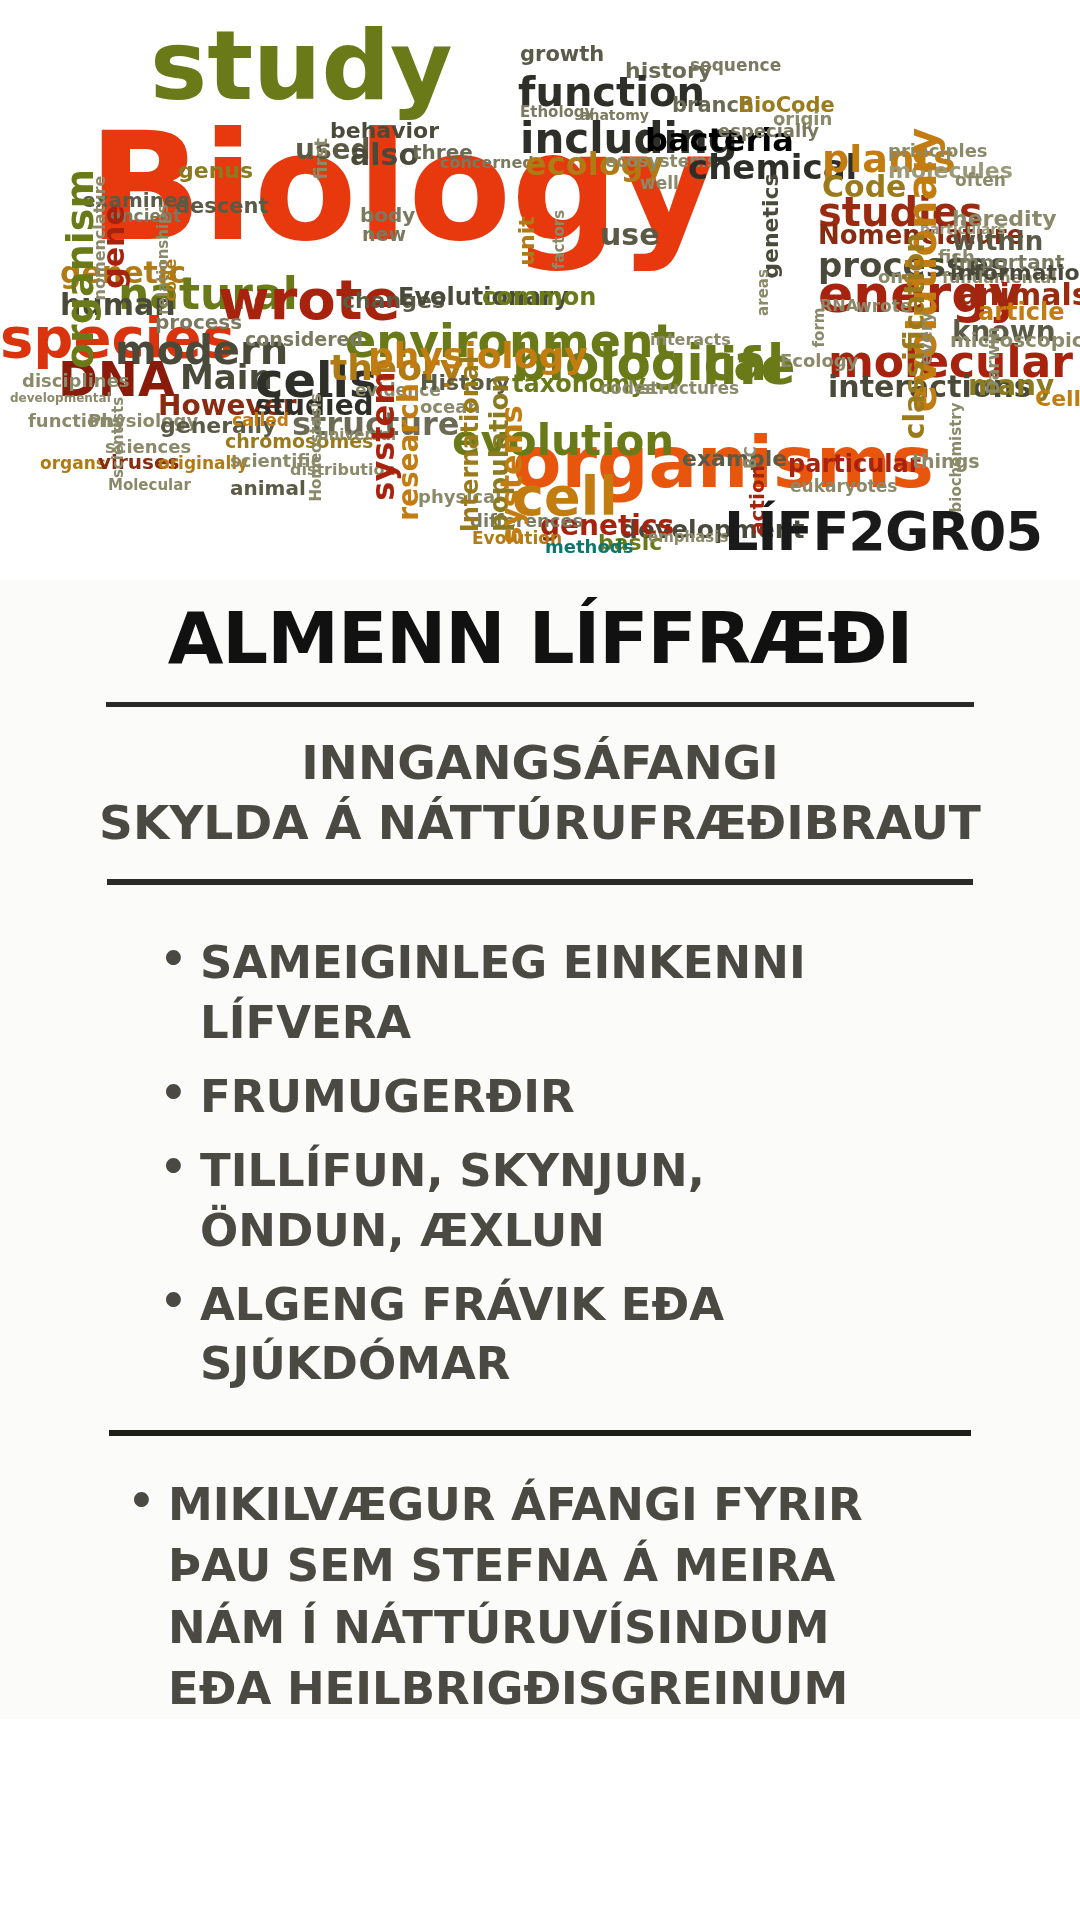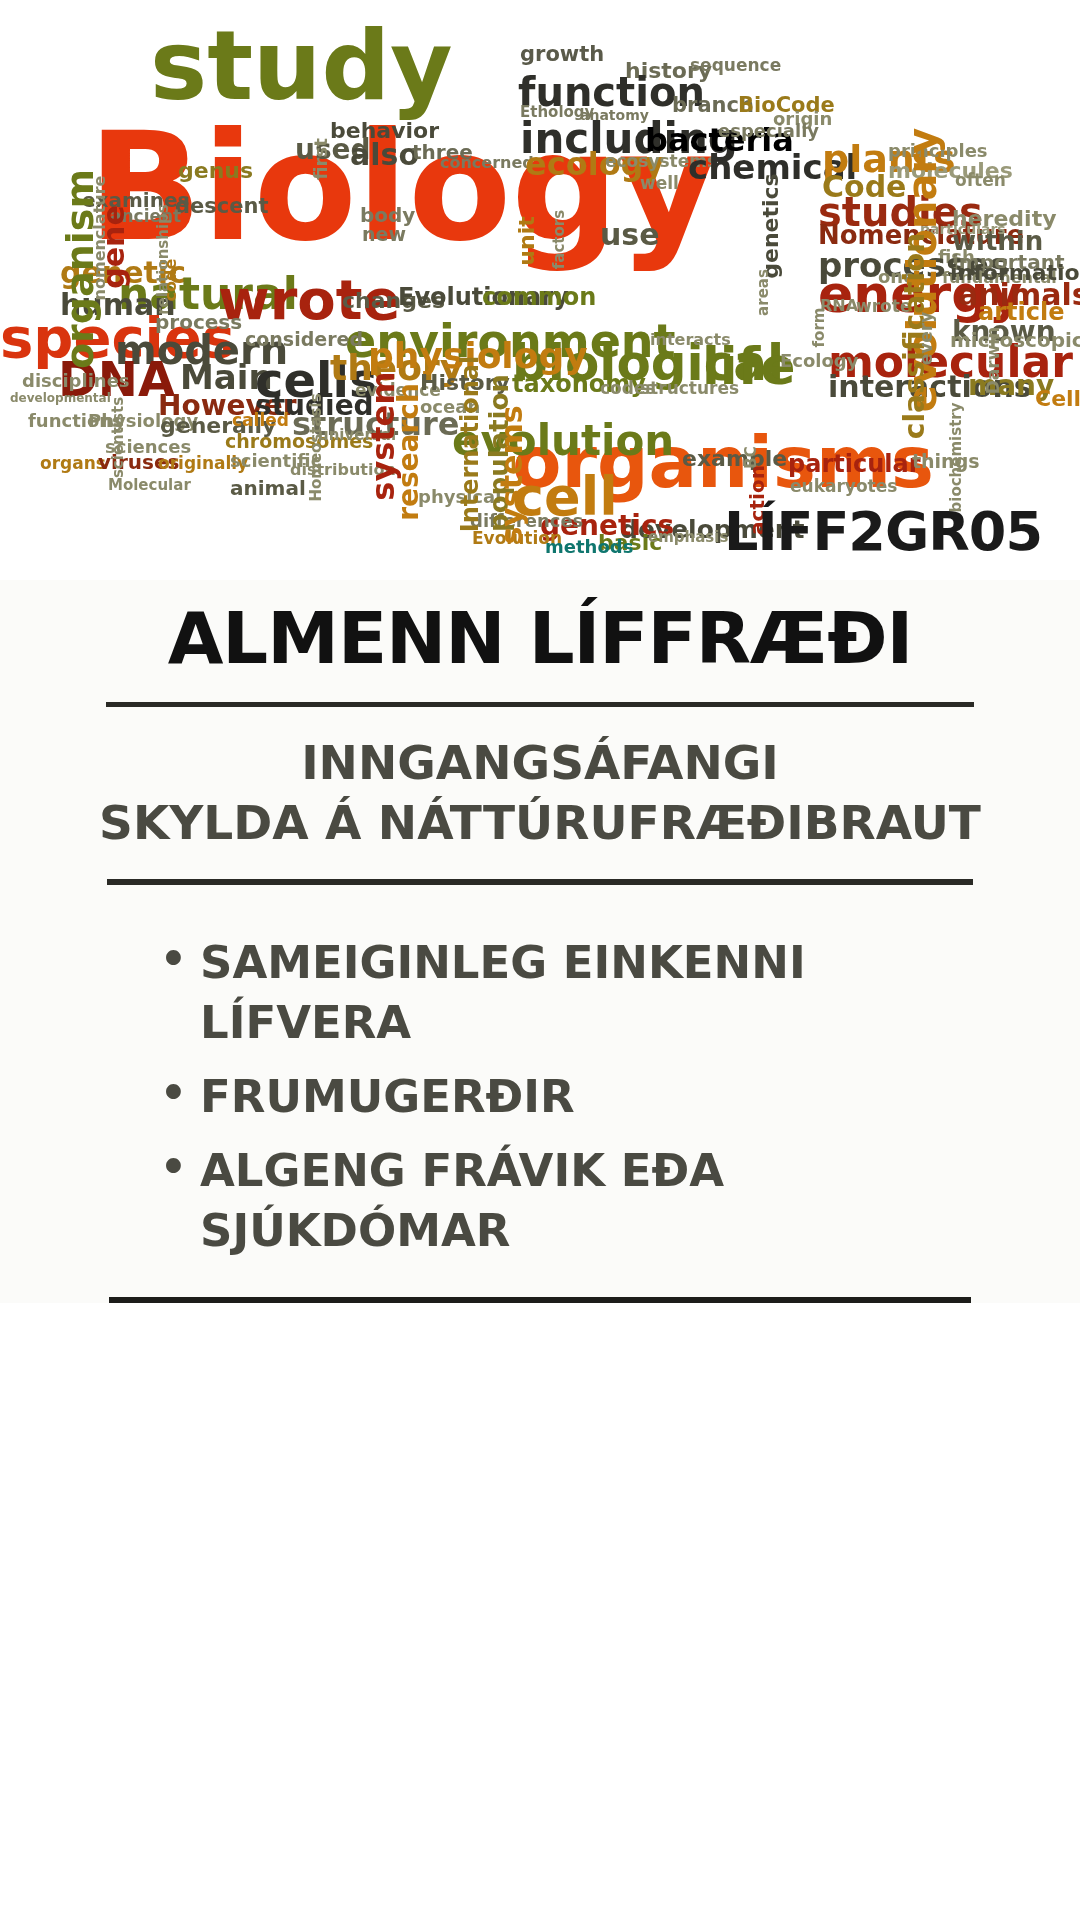--- a/index.html
+++ b/index.html
@@ -315,19 +315,23 @@
   <div class="subtitle">
     <div>INNGANGSÁFANGI</div>
     <div>SKYLDA Á NÁTTÚRUFRÆÐIBRAUT</div>
   </div>
 
   <div class="rule2"></div>
 
   <ul class="topics">
     <li>SAMEIGINLEG EINKENNI LÍFVERA</li>
     <li>FRUMUGERÐIR</li>
+    <li>TILLÍFUN, SKYNJUN, ÖNDUN, ÆXLUN</li>
     <li>ALGENG FRÁVIK EÐA SJÚKDÓMAR</li>
   </ul>
 
   <div class="rule3"></div>
 
+  <ul class="note">
+    <li>MIKILVÆGUR ÁFANGI FYRIR ÞAU SEM STEFNA Á MEIRA NÁM Í NÁTTÚRUVÍSINDUM EÐA HEILBRIGÐISGREINUM</li>
+  </ul>
 
 </div>
 
 </body></html>

